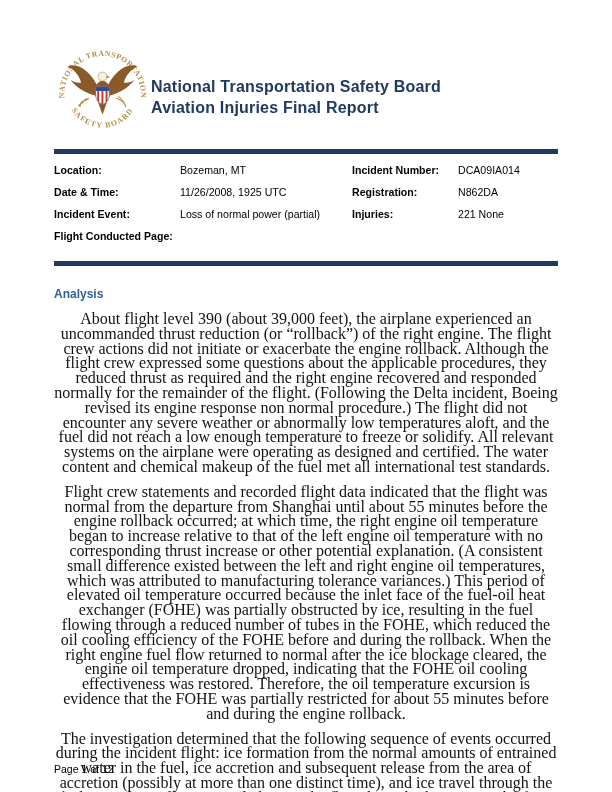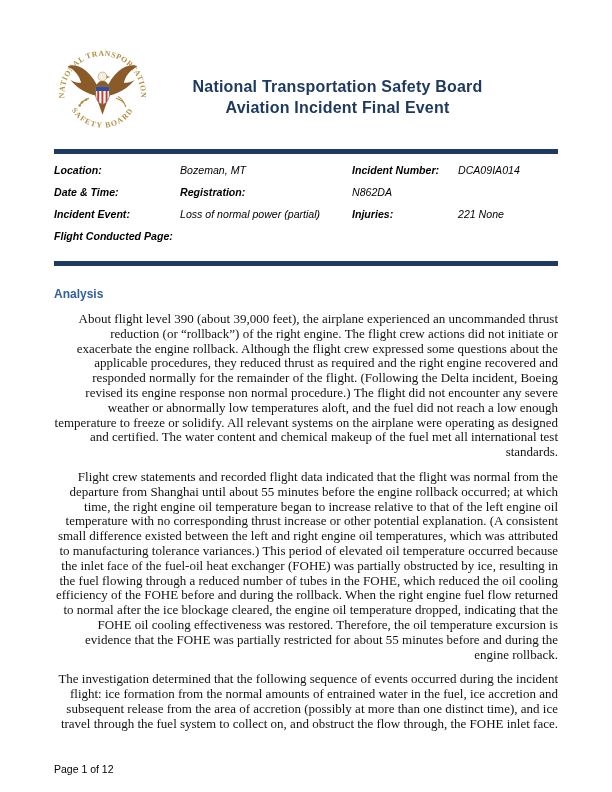--- a/index.html
+++ b/index.html
@@ -5,49 +5,49 @@
   * { margin:0; padding:0; box-sizing:border-box; }
   html,body { background:#ffffff; }
   .page {
     width:612px; height:792px; margin:0 auto; position:relative;
     background:#ffffff; padding:44px 54px 0 54px; overflow:hidden;
     font-family:"Liberation Sans", sans-serif;
   }
   
   .header { display:flex; align-items:center; }
   .seal { width:97px; height:97px; flex:0 0 97px; }
-  .titles { flex:1; text-align:center; padding-right:34px; margin-top:8px; }
+  .titles { flex:1; text-align:left; padding-right:34px; margin-top:8px; }
   .title-line {
     font-family:"Liberation Sans", sans-serif;
     font-weight:bold; font-size:16px; line-height:21px;
     color:var(--navy); letter-spacing:0.2px;
   }
   
   .rule { height:5px; background:var(--navy); }
   .rule-top { margin-top:8px; }
   .rule-bottom { margin-top:9px; }
   
-  .info { margin-top:10px;font-style:italic; }
+  .info { margin-top:10px; }
   .info-row {
     display:grid; grid-template-columns:126px 172px 106px 1fr;
     align-items:baseline; height:22px;
   }
   .info-label { font-weight:bold; font-size:10.6px; color:#000; white-space:nowrap; }
   .info-value { font-size:10.6px; color:#000; white-space:nowrap; }
   
   .section-heading {
     margin-top:21px;
     font-family:"Liberation Sans", sans-serif;
     font-weight:bold; font-size:12px; color:var(--headingBlue);
   }
   .body-text { margin-top:11px; }
   .body-text p {
     font-family:"Liberation Serif", serif;
-    font-size:13px; line-height:14.8px; color:#121212;
-    text-align:right; margin-bottom:10px;
+    font-size:16px; line-height:14.8px; color:#121212;
+    text-align:center; margin-bottom:10px;
   }
   
   .footer {
     position:absolute; left:54px; bottom:17px;
     font-size:10.5px; color:#000;
   }
 </style>
 </head>
 <body>
 
@@ -88,35 +88,36 @@
 
         <path d="M36,56 q-7,2 -10,8" stroke="var(--sealGold)" stroke-width="1.4" fill="none"></path>
         <circle cx="29" cy="60" r="1.3" fill="var(--sealGold)"></circle>
         <circle cx="33" cy="57.5" r="1.3" fill="var(--sealGold)"></circle>
         <circle cx="26.5" cy="63.5" r="1.3" fill="var(--sealGold)"></circle>
         <path d="M64,56 q7,2 10,8 M66,54 q6,4 8,11" stroke="var(--sealGold)" stroke-width="1.1" fill="none"></path>
       </g>
     </svg>
     <div class="titles">
       <div class="title-line">National Transportation Safety Board</div>
-      <div class="title-line">Aviation Incident Final Event</div>
+      <div class="title-line">Aviation Injuries Final Report</div>
     </div>
   </div>
 
   <div class="rule rule-top"></div>
 
   <div class="info">
     <div class="info-row">
       <span class="info-label">Location:</span>
       <span class="info-value">Bozeman, MT</span>
       <span class="info-label">Incident Number:</span>
       <span class="info-value">DCA09IA014</span>
     </div>
     <div class="info-row">
       <span class="info-label">Date &amp; Time:</span>
+      <span class="info-value">11/26/2008, 1925 UTC</span>
       <span class="info-label">Registration:</span>
       <span class="info-value">N862DA</span>
     </div>
     <div class="info-row">
       <span class="info-label">Incident Event:</span>
       <span class="info-value">Loss of normal power (partial)</span>
       <span class="info-label">Injuries:</span>
       <span class="info-value">221 None</span>
     </div>
     <div class="info-row">

